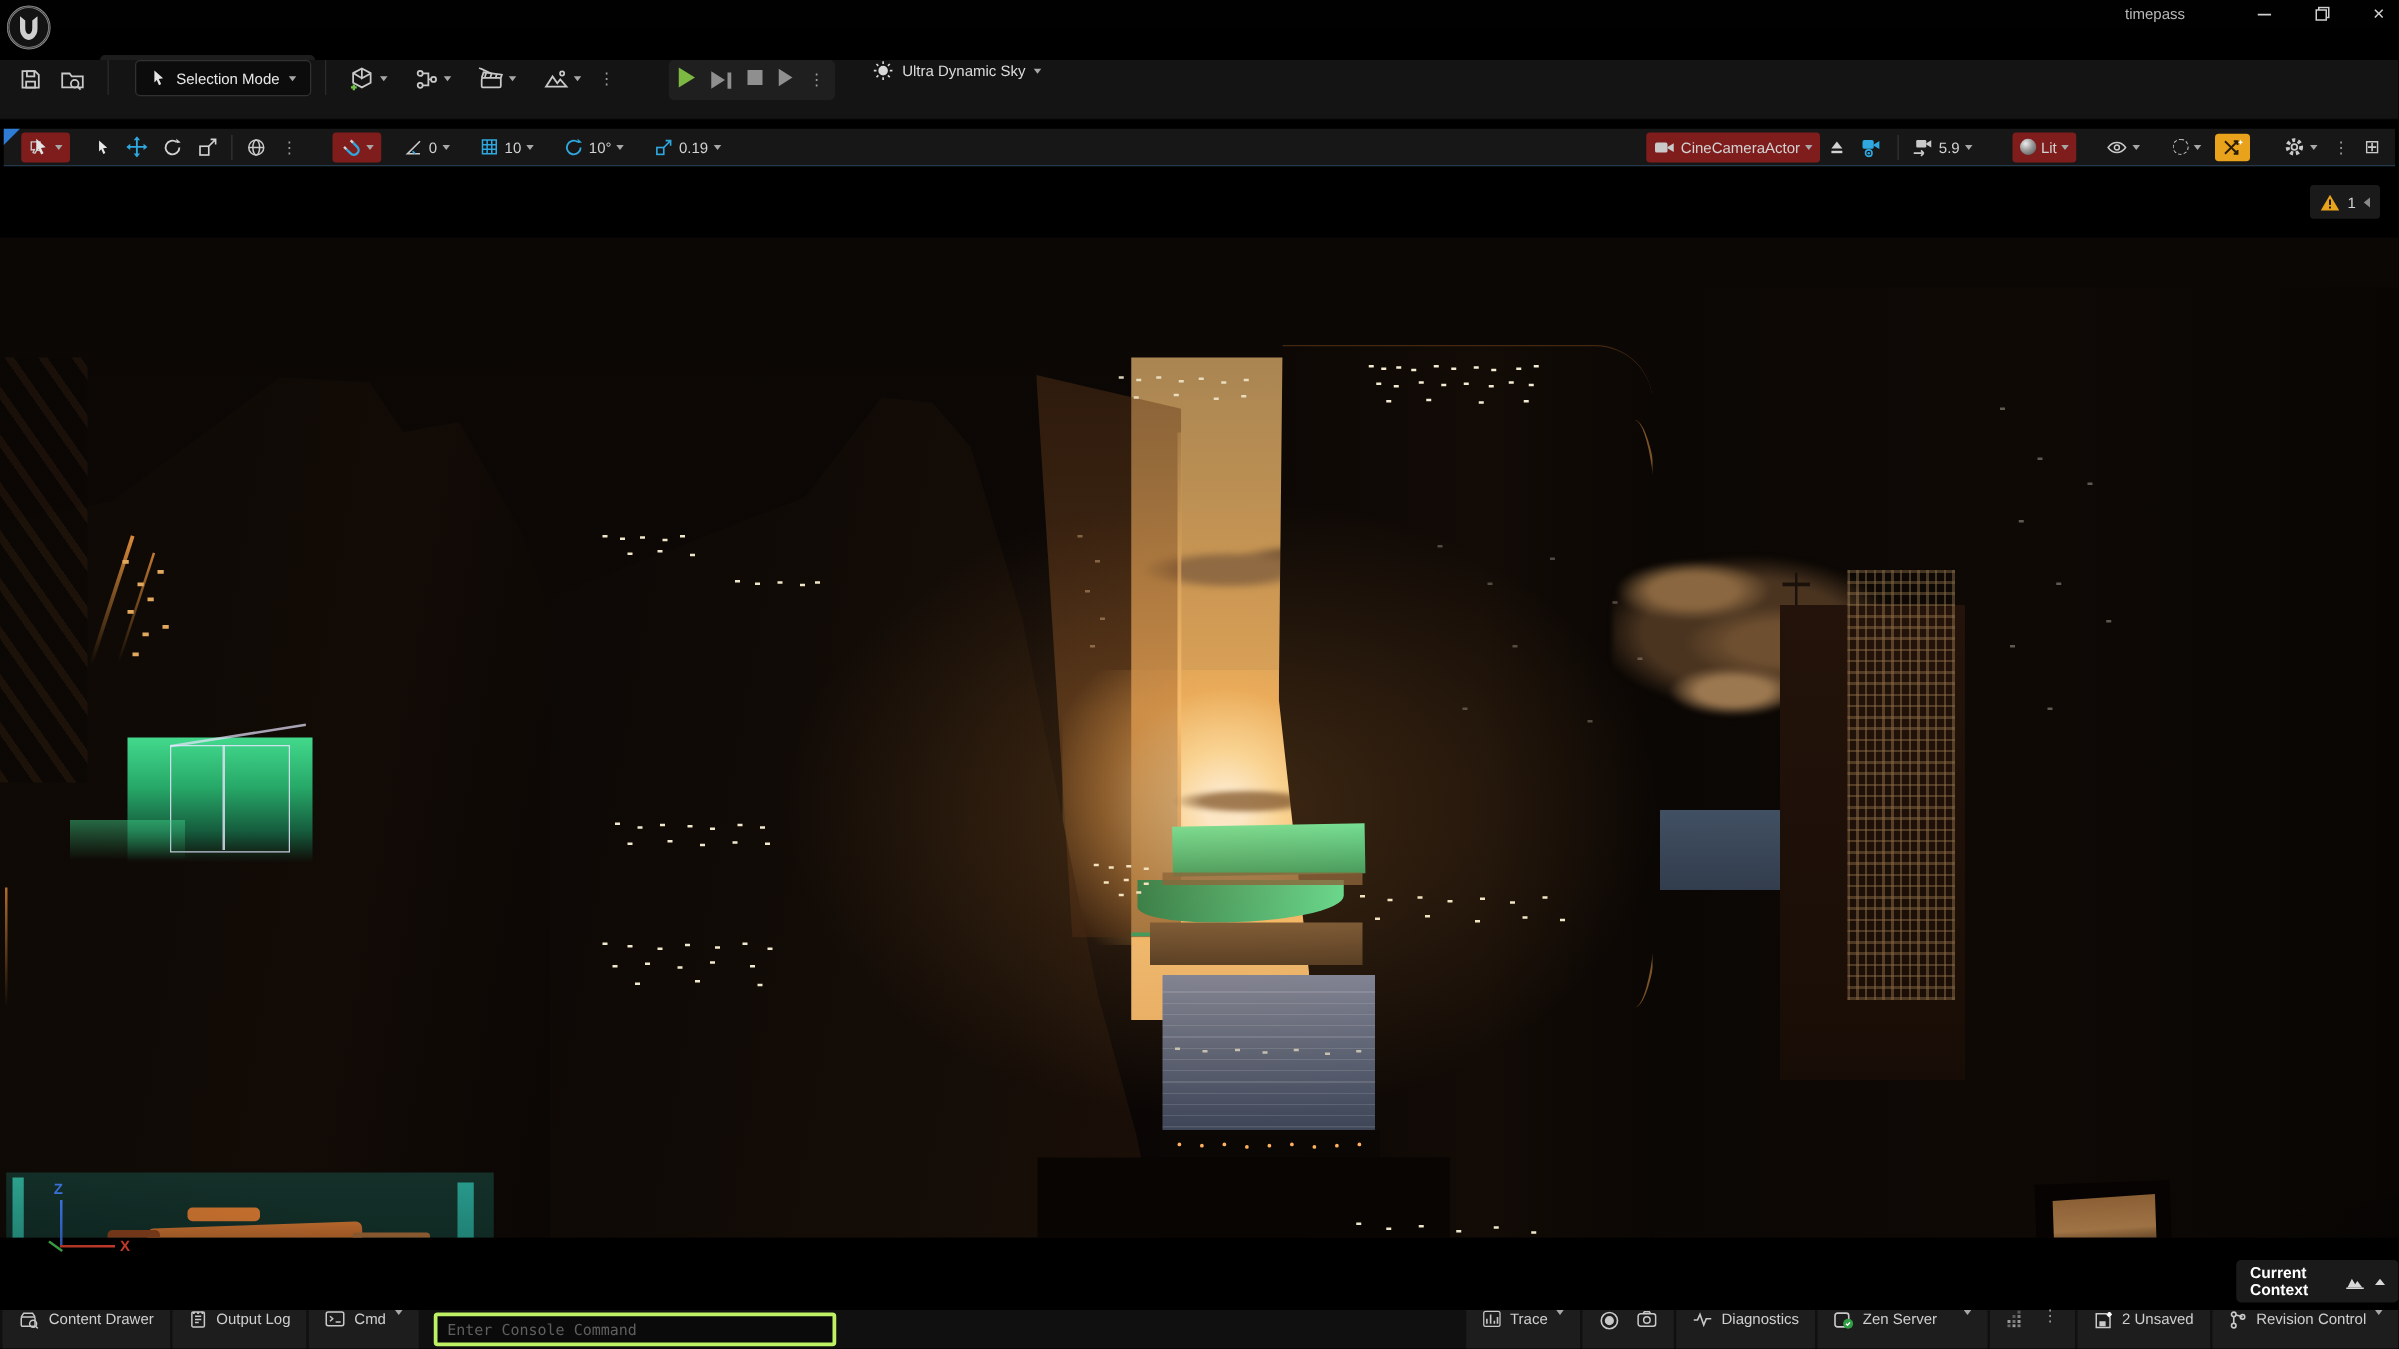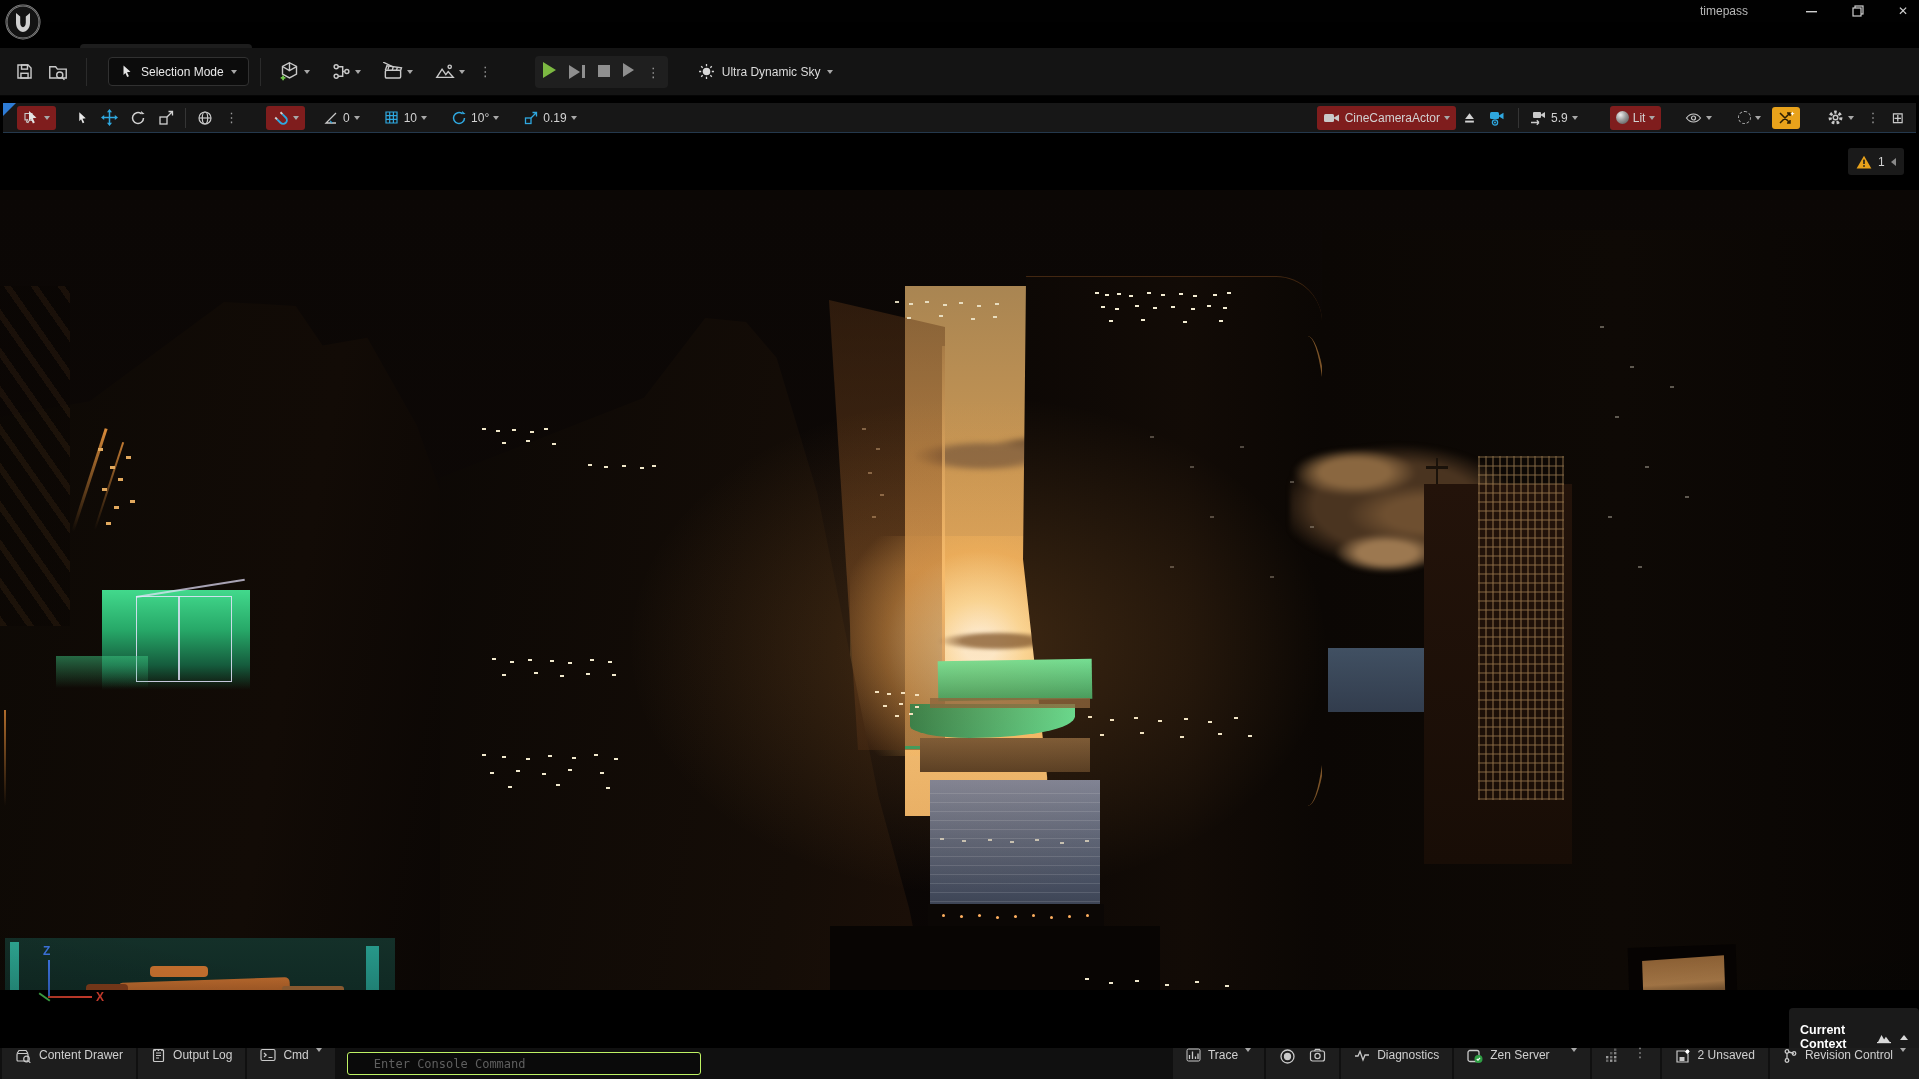--- a/index.html
+++ b/index.html
@@ -10,21 +10,21 @@
   .menu{position:absolute;left:55px;top:0;height:22px;display:flex;align-items:center;gap:24px;font-size:12.5px;color:#c9c9c9;}
   .menu .mi{cursor:default;}
   .ttl{position:absolute;left:1700px;top:4px;font-size:12px;color:#b8b8b8;}
   .winbtn{position:absolute;top:0;width:30px;height:22px;display:flex;align-items:center;justify-content:center;color:#cfcfcf;font-size:12px;}
   .uelogo{position:absolute;left:5px;top:4px;width:36px;height:36px;z-index:20;}
   
   .tabrow{position:absolute;left:0;top:22px;width:1919px;height:26px;background:#000;}
   .homebtn{position:absolute;left:58px;top:27px;width:18px;height:18px;}
   .tab{position:absolute;left:80px;top:22px;width:172px;height:27px;background:#1d1d1d;border-radius:4px 4px 0 0;display:flex;align-items:center;gap:8px;padding-left:12px;color:#ececec;font-size:12px;box-sizing:border-box;}
   
-  .toolbar{position:absolute;left:0;top:48px;width:1919px;height:48px;background:#141414;display:flex;align-items:center;border-bottom:1px solid #050505;box-sizing:border-box;}
+  .toolbar{position:absolute;left:0;top:48px;width:1919px;height:48px;background:#141414;display:flex;align-items:flex-start;border-bottom:1px solid #050505;box-sizing:border-box;}
   .tsep{width:1px;height:28px;background:#2b2b2b;margin:0 11px;}
   .tbtn{display:flex;align-items:center;gap:4px;padding:0 7px;height:30px;color:#cfcfcf;}
   .selmode{background:#0c0c0c;border:1px solid #313131;border-radius:4px;height:27px;display:flex;align-items:center;gap:7px;padding:0 11px;font-size:12px;color:#e8e8e8;margin-left:10px;}
   .playbox{display:flex;align-items:center;background:#1f1f1f;border-radius:4px;height:32px;padding:0 8px;gap:13px;margin-left:36px;}
   .skygrp{display:flex;align-items:center;gap:7px;margin-left:30px;font-size:12px;color:#dcdcdc;}
   .caret{width:0;height:0;border-left:3.5px solid transparent;border-right:3.5px solid transparent;border-top:4.5px solid #a8a8a8;display:inline-block;}
   .dots{color:#9a9a9a;font-size:13px;letter-spacing:0;line-height:10px;}
   .play-tri{width:0;height:0;border-top:8px solid transparent;border-bottom:8px solid transparent;border-left:13px solid #7cb842;}
   .gray-tri{width:0;height:0;border-top:7px solid transparent;border-bottom:7px solid transparent;border-left:11px solid #8f8f8f;}
   .stepbar{width:3px;height:13px;background:#8f8f8f;margin-left:2px;}
@@ -37,21 +37,21 @@
   .vbtn.sel{background:#7f1d1d;}
   .vsep{width:1px;height:20px;background:#353535;margin:0 5px;}
   .amberbtn{background:#e8a21b;border-radius:3px;height:22px;display:flex;align-items:center;padding:0 5px;margin:0 5px;}
   .litball{width:13px;height:13px;border-radius:50%;background:radial-gradient(circle at 35% 30%,#ededed,#9a9a9a 45%,#4a4a4a);}
   .dashcirc{width:13px;height:13px;border-radius:50%;border:1.5px dashed #b5b5b5;box-sizing:border-box;}
   .quad{color:#c9c9c9;font-size:15px;line-height:14px;}
   
   .badge{position:absolute;left:1848px;top:52px;height:27px;background:rgba(27,27,27,.95);border-radius:3px;display:flex;align-items:center;gap:6px;padding:0 8px;color:#d2d2d2;font-size:12px;}
   .badge .larr{width:0;height:0;border-top:4px solid transparent;border-bottom:4px solid transparent;border-right:5px solid #8a8a8a;}
   
-  .ctx{position:absolute;left:1789px;top:912px;height:26px;background:rgba(28,28,28,.92);border-radius:4px;display:flex;align-items:center;gap:8px;padding:16px 11px;color:#fff;font-weight:bold;font-size:12.5px;}
+  .ctx{position:absolute;left:1789px;top:912px;height:26px;background:rgba(28,28,28,.92);border-radius:4px;display:flex;align-items:center;gap:8px;padding:4px 11px;color:#fff;font-weight:bold;font-size:12.5px;}
   .upcaret{width:0;height:0;border-left:4px solid transparent;border-right:4px solid transparent;border-bottom:5px solid #d8d8d8;}
   
   .axis{position:absolute;left:30px;top:850px;width:90px;height:75px;pointer-events:none;}
   .axis .zline{position:absolute;left:18px;top:14px;width:2px;height:36px;background:linear-gradient(180deg,#3a6fd8,#2c55a8);}
   .axis .xline{position:absolute;left:18px;top:50px;width:44px;height:2px;background:linear-gradient(90deg,#a83424,#c0392b);}
   .axis .yline{position:absolute;left:8px;top:50px;width:13px;height:2px;background:#3a9a40;transform:rotate(35deg);}
   .axis .zl{position:absolute;left:13px;top:-2px;color:#3b6fd4;font-weight:bold;font-size:12px;}
   .axis .xl{position:absolute;left:66px;top:44px;color:#c0392b;font-weight:bold;font-size:12px;}
   
   .scene{position:absolute;left:0;top:94px;width:1919px;height:800px;background:linear-gradient(180deg,#0b0705 0%,#0d0806 55%,#090504 100%);overflow:hidden;}
@@ -68,21 +68,21 @@
   .lI{left:1088px;top:526px;color:#f1e9cd;box-shadow:22px 3px,46px 1px,70px 4px,96px 2px,120px 5px,146px 1px,12px 18px,52px 16px,92px 20px,130px 17px,160px 19px;}
   .lJ{left:940px;top:648px;color:#d8d2c0;opacity:.85;box-shadow:22px 2px,48px 1px,70px 3px,95px 1px,120px 4px,145px 2px;}
   .lL{left:1085px;top:788px;color:#efe7cb;box-shadow:24px 4px,50px 2px,80px 6px,110px 3px,140px 7px,20px 22px,60px 20px,100px 24px,150px 21px,170px 40px,120px 44px,60px 46px;}
   .lM{left:942px;top:724px;width:3px;height:3px;border-radius:50%;color:#ffb060;box-shadow:18px 1px,36px 0,54px 2px,72px 1px,90px 0,108px 2px,126px 1px,144px 0;}
   .lN{left:862px;top:238px;color:#caa37a;opacity:.5;box-shadow:14px 20px,6px 44px,18px 66px,10px 88px;}
   .lO{left:1150px;top:246px;color:#cabfae;opacity:.35;box-shadow:40px 30px,90px 10px,140px 45px,60px 80px,160px 90px,20px 130px,120px 140px;}
   .lP{left:1600px;top:136px;color:#d8d0c0;opacity:.4;box-shadow:30px 40px,15px 90px,45px 140px,8px 190px,38px 240px,70px 60px,85px 170px;}
   
   .statusbar{position:absolute;left:0;top:1048px;width:1919px;height:31px;background:#101010;display:flex;align-items:center;font-size:12px;color:#cfcfcf;}
   .sbtn{height:31px;display:flex;align-items:flex-start;gap:7px;padding:0 13px;background:#1d1d1d;margin-right:2px;box-sizing:border-box;white-space:nowrap;}
-  .console-input{width:300px;height:21px;margin-left:10px;background:#0a0a0a;border:1px solid #bef264;border-radius:3px;color:#14b8a6;font-family:"DejaVu Sans Mono",monospace;font-size:12px;padding:0 26px;}
+  .console-input{width:300px;height:21px;margin-left:10px;background:#0a0a0a;border:3px solid #bef264;border-radius:3px;color:#14b8a6;font-family:"DejaVu Sans Mono",monospace;font-size:12px;padding:0 8px;}
   .console-input::placeholder{color:#5f5f5f;}
   .ic{display:inline-flex;align-items:center;justify-content:center;}
 </style>
 </head>
 <body>
 
 <div id="app">
 
   <div class="titlebar">
     <span class="ttl">timepass</span>

